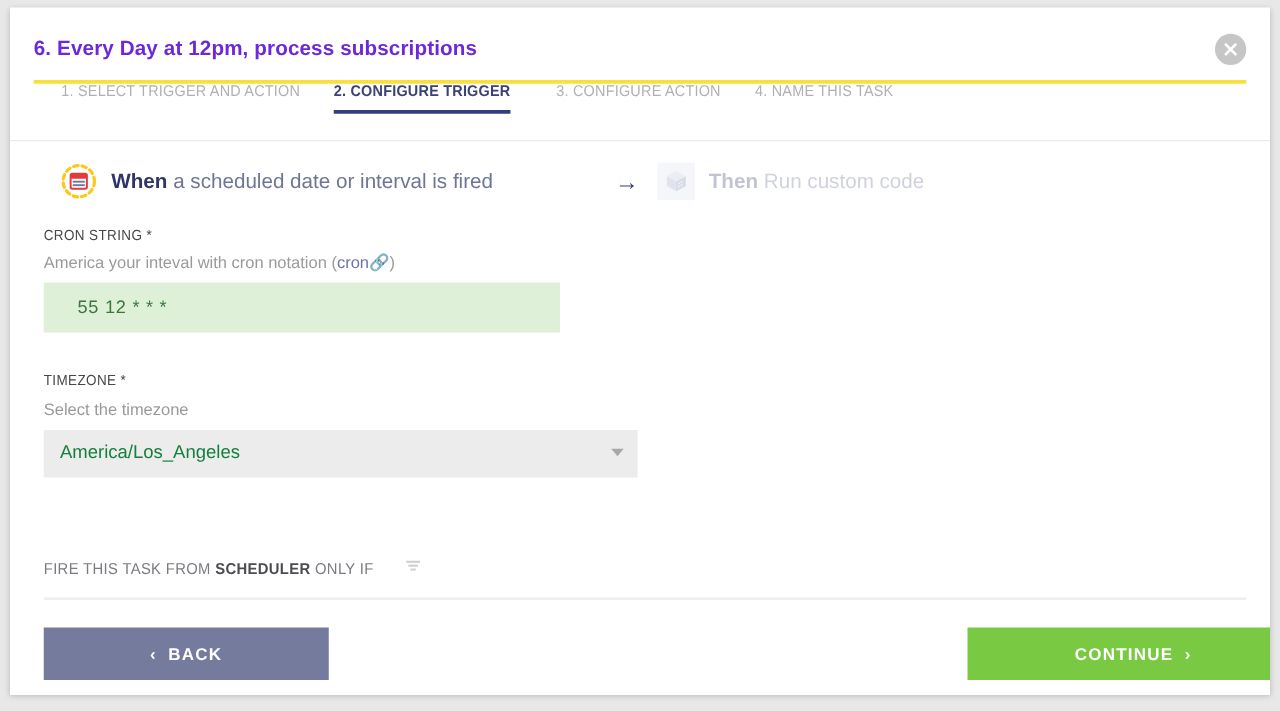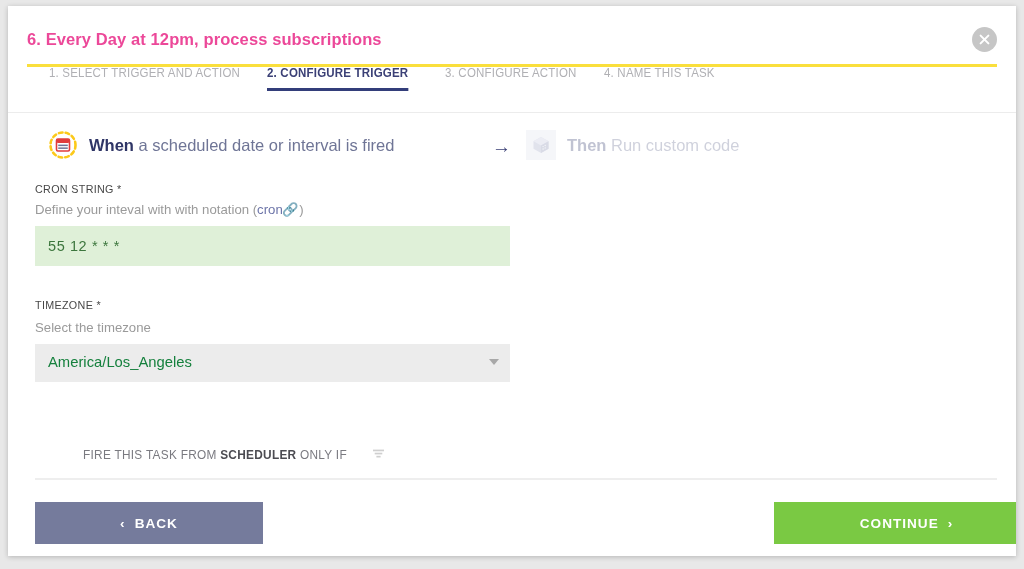--- a/index.html
+++ b/index.html
@@ -24,21 +24,21 @@
     overflow: hidden;
   }
 
   
   #modal-title {
     position: absolute;
     left: 19px;
     top: 24px;
     font-size: 16.5px;
     font-weight: bold;
-    color: #ec4899;
+    color: #6d28d9;
     letter-spacing: 0.1px;
   }
 
   #close-btn {
     position: absolute;
     right: 19px;
     top: 21px;
     width: 25px;
     height: 25px;
     border-radius: 50%;
@@ -186,27 +186,27 @@
     text-decoration: none;
   }
 
   #cron-label { left: 27px; top: 176px; }
   #cron-hint  { left: 27px; top: 196px; }
 
   #cron-input {
     position: absolute;
     left: 27px;
     top: 220px;
-    width: 475px;
+    width: 413px;
     height: 40px;
     background: #dff0d8;
     border: none;
     outline: none;
     box-sizing: border-box;
-    padding: 0 13px;
+    padding: 0 27px;
     font-family: "Liberation Sans", sans-serif;
     font-size: 14.5px;
     color: #3c763d;
     letter-spacing: 0.6px;
   }
 
   #tz-label { left: 27px; top: 292px; }
   #tz-hint  { left: 27px; top: 314px; }
 
   #tz-select {
@@ -237,21 +237,20 @@
   }
 
   
   #fire-row {
     position: absolute;
     left: 27px;
     top: 440px;
     display: flex;
     align-items: center;
     height: 18px;
-    margin-left: 48px;
   }
   #fire-text {
     font-size: 12.6px;
     letter-spacing: 0.3px;
     color: #7a7a80;
     font-stretch: condensed;
     transform: scaleX(0.94);
     transform-origin: left center;
     white-space: nowrap;
   }
@@ -364,21 +363,21 @@
       </span>
       <span id="action-text">
         <b>Then</b>
         <span>Run custom code</span>
       </span>
     </div>
   </div>
 
   <div class="field-label" id="cron-label">CRON STRING *</div>
   <div class="field-hint" id="cron-hint">
-    <span>Define your inteval with with notation (</span><a href="#">cron</a><span>🔗</span><span>)</span>
+    <span>America your inteval with cron notation (</span><a href="#">cron</a><span>🔗</span><span>)</span>
   </div>
   <input id="cron-input" type="text" value="55 12 * * *" style="">
 
   <div class="field-label" id="tz-label">TIMEZONE *</div>
   <div class="field-hint" id="tz-hint">Select the timezone</div>
   <div id="tz-select">
     <span id="tz-value">America/Los_Angeles</span>
     <span id="tz-caret"></span>
   </div>
 

